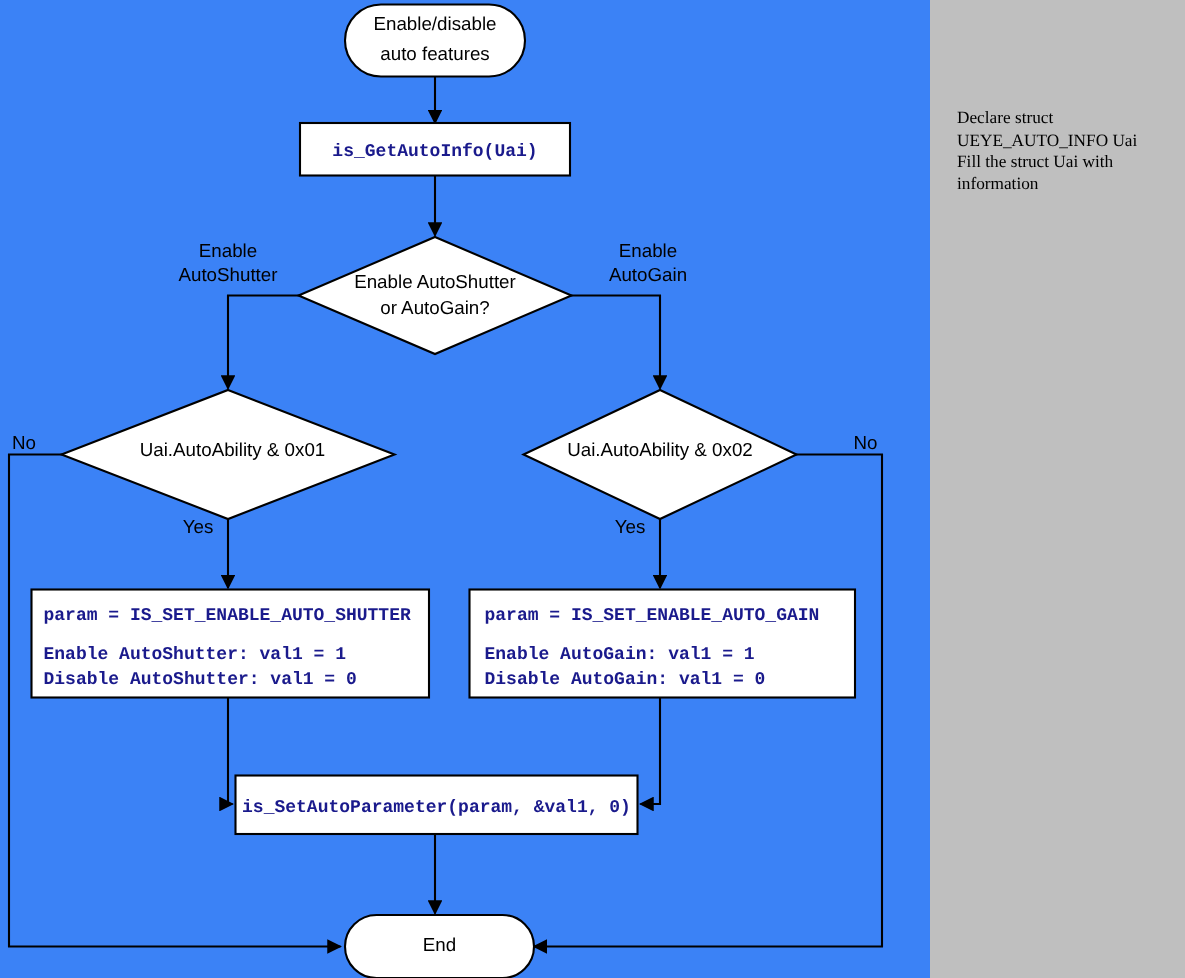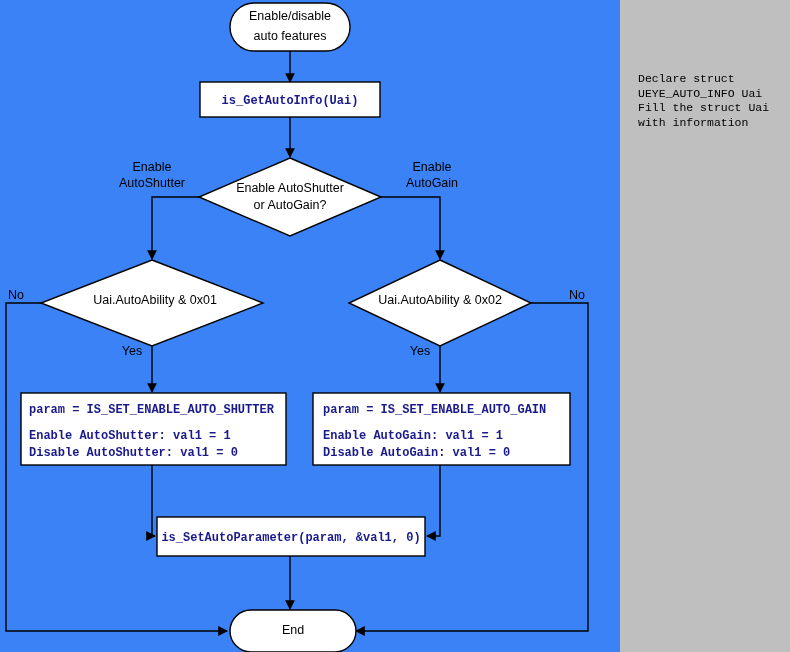--- a/index.html
+++ b/index.html
@@ -70,21 +70,21 @@
     left: 620px;
     top: 0;
     width: 170px;
     height: 652px;
     background: #bfbfbf;
   }
   .side-block {
     position: absolute;
     left: 18px;
     width: 145px;
-    font-family: Liberation Mono, monospace;
+    font-family: Liberation Serif, serif;
     font-size: 11.5px;
     line-height: 14.5px;
     color: #000000;
     white-space: pre-line;
   }
   #side-block-declare { top: 72px; }
   #side-block-ability { top: 240px; }
 </style>
 </head>
 <body>

